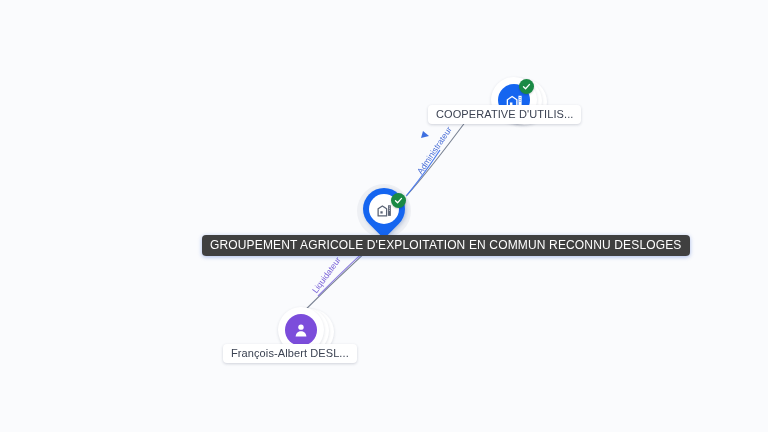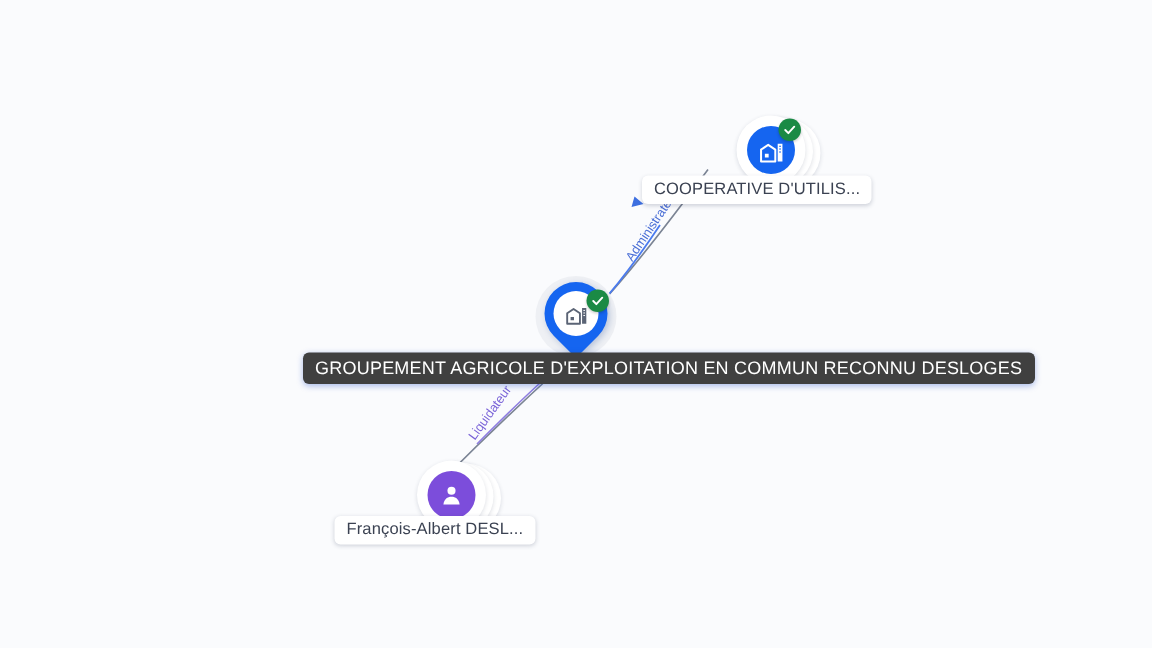--- a/index.html
+++ b/index.html
@@ -173,21 +173,21 @@
         <path d="M6.2 14.5 h3.2 v3.2 h-3.2 Z" fill="#ffffff"></path>
         <path d="M17 21 V6 h4 v15 Z" fill="#ffffff"></path>
         <path d="M18.2 8.2 h1.6 M18.2 10.6 h1.6 M18.2 13 h1.6" stroke="#1565f0" stroke-width="0.9"></path>
       </svg>
     </div>
     <div class="badge-check" style="left: 28px; top: -22px;">
       <svg width="9" height="9" viewBox="0 0 24 24">
         <path d="M4 12.5 L9.5 18 L20 6.5" fill="none" stroke="#ffffff" stroke-width="3.4" stroke-linecap="round" stroke-linejoin="round"></path>
       </svg>
     </div>
-    <div class="node-label" style="left: -63px; top: 16px;">COOPERATIVE D'UTILIS...</div>
+    <div class="node-label" style="left: -63px; top: 4px;">COOPERATIVE D'UTILIS...</div>
   </div>
 
   <div class="node pin-node" style="left: 384px; top: 213px;">
     <div class="halo"></div>
     <div class="pin-shape">
       <div class="pin-inner">
         <svg width="17" height="17" viewBox="0 0 24 24">
           <path d="M3 21 V11 L9 7 L15 11 V21 Z" fill="none" stroke="#5b6475" stroke-width="1.8" stroke-linejoin="round"></path>
           <path d="M6.2 14.5 h3.2 v3.2 h-3.2 Z" fill="#5b6475"></path>
           <path d="M17 21 V6 h4 v15 Z" fill="#5b6475"></path>

